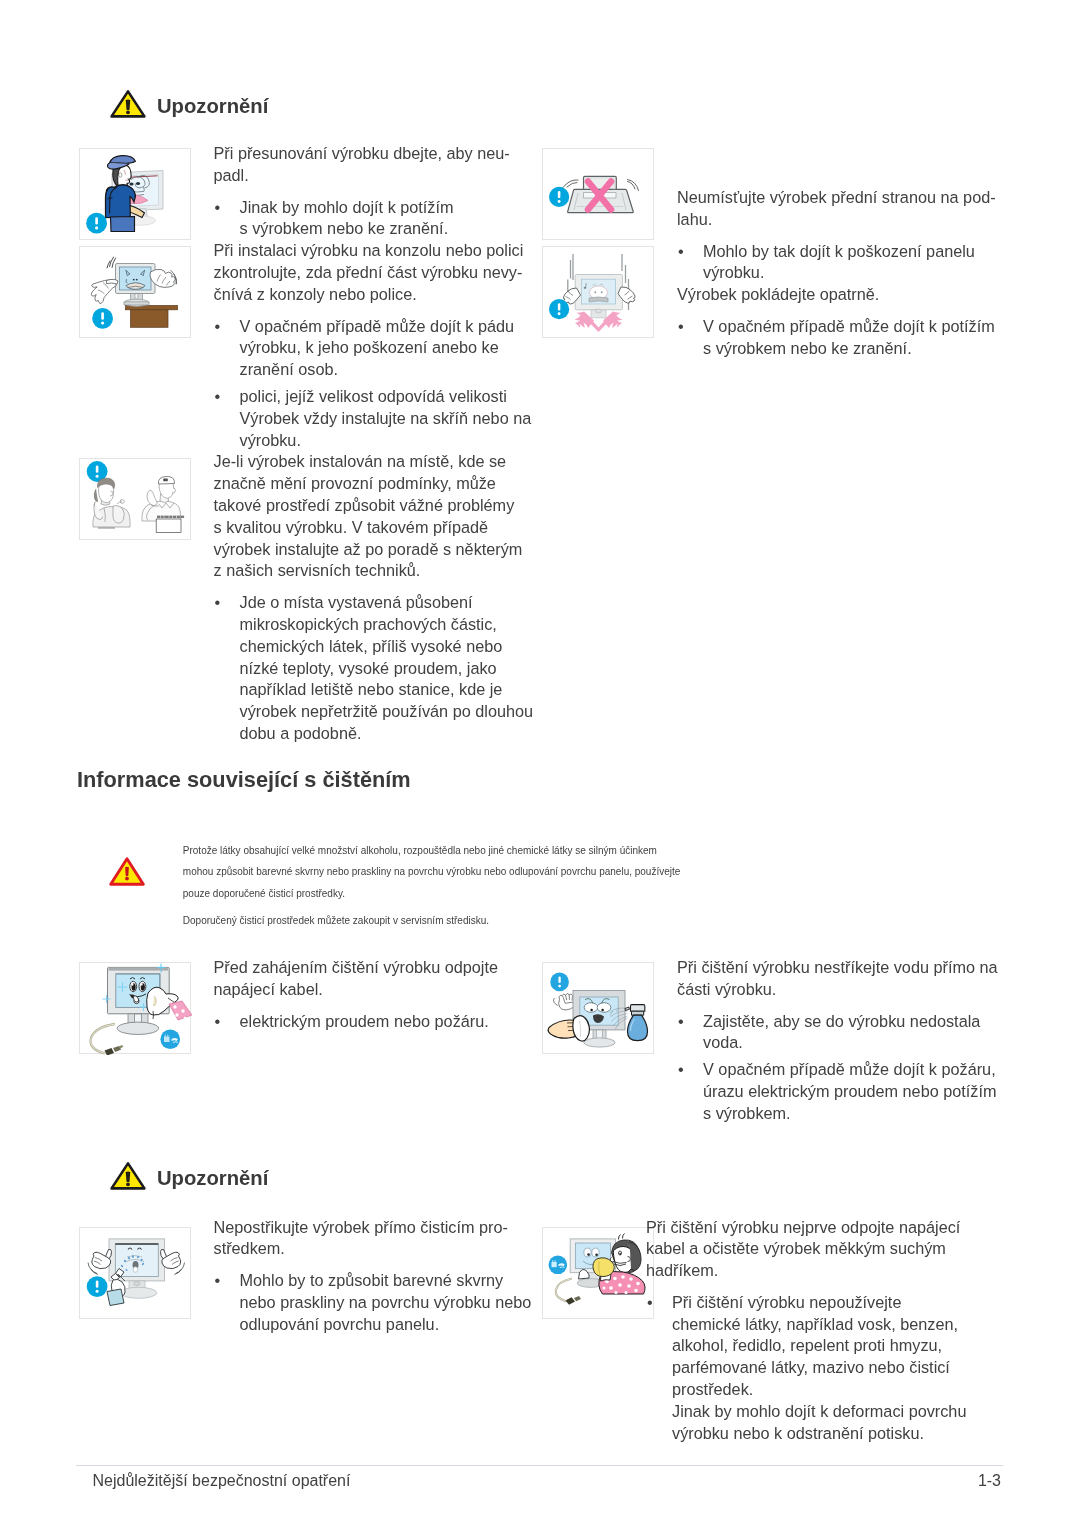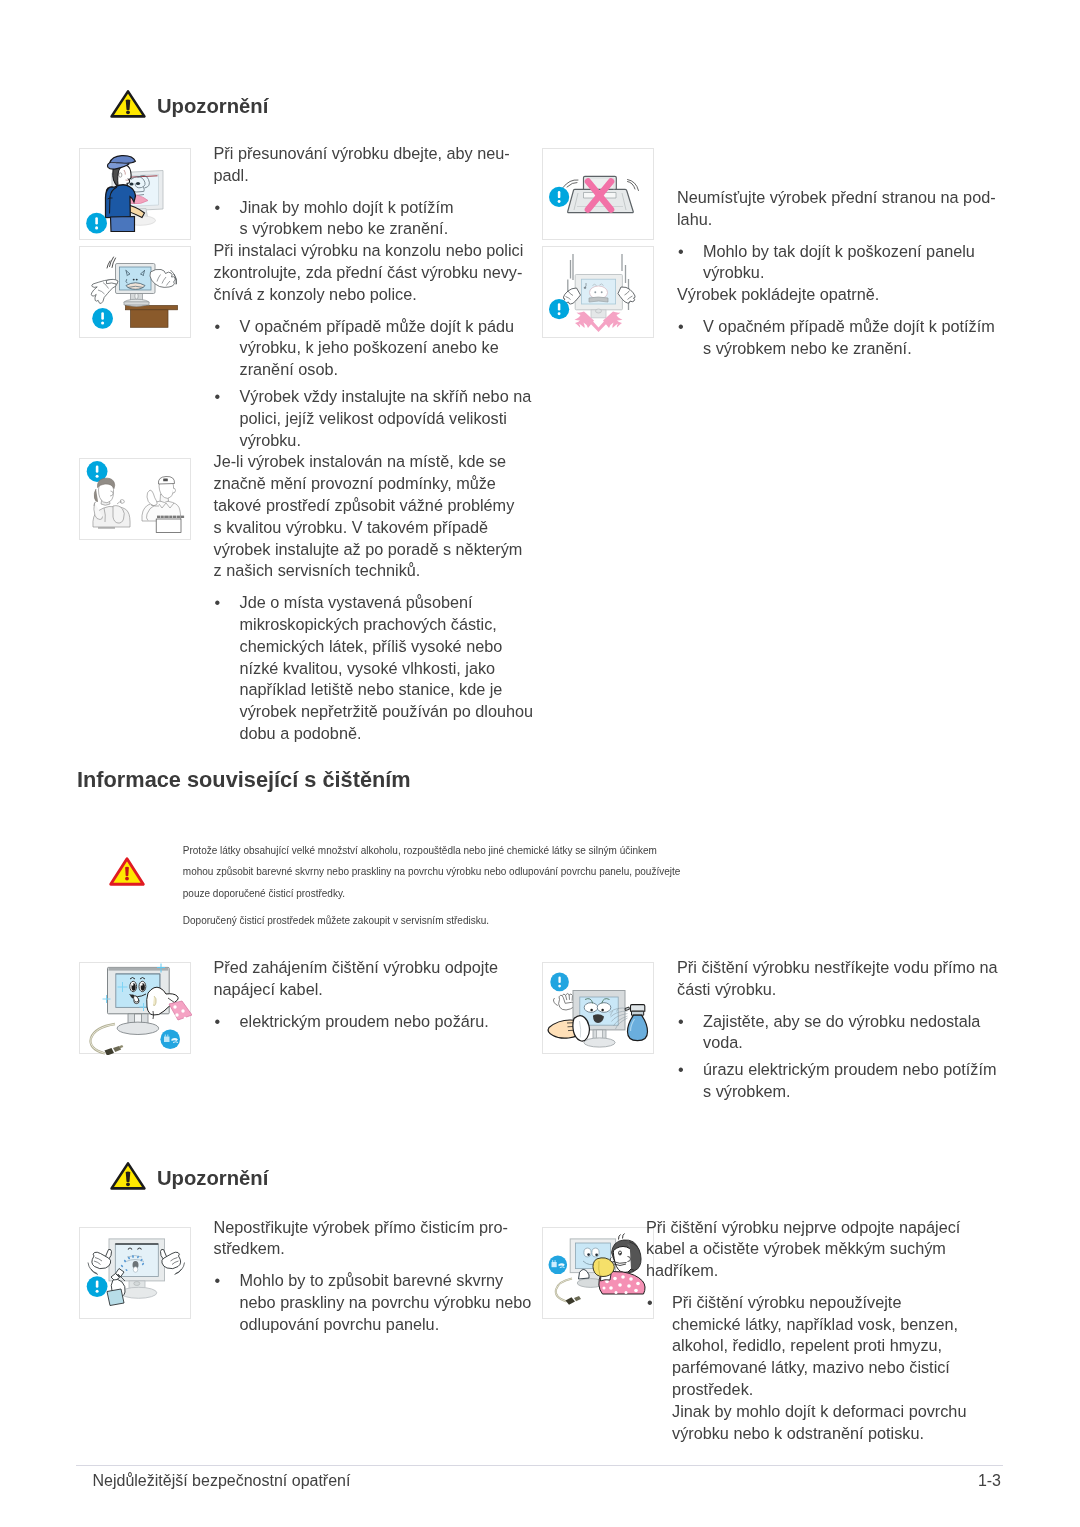--- a/index.html
+++ b/index.html
@@ -290,40 +290,40 @@
 <div class="gap-para"></div>
 <div class="blk bullet">
 <span class="dot">•</span>
 <div class="ln">V opačném případě může dojít k pádu</div>
 <div class="ln">výrobku, k jeho poškození anebo ke</div>
 <div class="ln">zranění osob.</div>
 </div>
 <div class="gap-bullet"></div>
 <div class="blk bullet">
 <span class="dot">•</span>
+<div class="ln">polici, jejíž velikost odpovídá velikosti</div>
 <div class="ln">Výrobek vždy instalujte na skříň nebo na</div>
-<div class="ln">polici, jejíž velikost odpovídá velikosti</div>
 <div class="ln">výrobku.</div>
 </div>
 <div class="gap-none"></div>
 <div class="blk">
 <div class="ln">Je-li výrobek instalován na místě, kde se</div>
 <div class="ln">značně mění provozní podmínky, může</div>
 <div class="ln">takové prostředí způsobit vážné problémy</div>
 <div class="ln">s kvalitou výrobku. V takovém případě</div>
 <div class="ln">výrobek instalujte až po poradě s některým</div>
 <div class="ln">z našich servisních techniků.</div>
 </div>
 <div class="gap-para"></div>
 <div class="blk bullet">
 <span class="dot">•</span>
 <div class="ln">Jde o místa vystavená působení</div>
 <div class="ln">mikroskopických prachových částic,</div>
 <div class="ln">chemických látek, příliš vysoké nebo</div>
-<div class="ln">nízké kvalitou, vysoké vlhkosti, jako</div>
+<div class="ln">nízké teploty, vysoké proudem, jako</div>
 <div class="ln">například letiště nebo stanice, kde je</div>
 <div class="ln">výrobek nepřetržitě používán po dlouhou</div>
 <div class="ln">dobu a podobně.</div>
 </div>
 </div>
 <div class="tcol" style="left:677px;top:143px;width:330px;margin-top:44px;">
 <div class="blk">
 <div class="ln">Neumísťujte výrobek přední stranou na pod-</div>
 <div class="ln">lahu.</div>
 </div>
@@ -491,20 +491,21 @@
 </div>
 <div class="gap-para"></div>
 <div class="blk bullet">
 <span class="dot">•</span>
 <div class="ln">Zajistěte, aby se do výrobku nedostala</div>
 <div class="ln">voda.</div>
 </div>
 <div class="gap-bullet"></div>
 <div class="blk bullet">
 <span class="dot">•</span>
+<div class="ln">V opačném případě může dojít k požáru,</div>
 <div class="ln">úrazu elektrickým proudem nebo potížím</div>
 <div class="ln">s výrobkem.</div>
 </div>
 </div>
 <div class="sec-head" style="left:109px;top:1161px;width:240px;height:32px;">
 <span class="tri"><svg width="38" height="30" viewBox="0 0 38 30">
           <path d="M19 2.4 L35.4 27.4 L2.6 27.4 Z" fill="#FFE800" stroke="#1B1B1B" stroke-width="2.6" stroke-linejoin="round"></path>
           <path d="M16.7 11.1 q2.3 -1.3 4.6 0 l-0.8 9.6 q-1.5 0.8 -3 0 Z" fill="#241E1A"></path>
           <ellipse cx="19" cy="23.3" rx="1.9" ry="1.85" fill="#241E1A"></ellipse>
         </svg></span>

